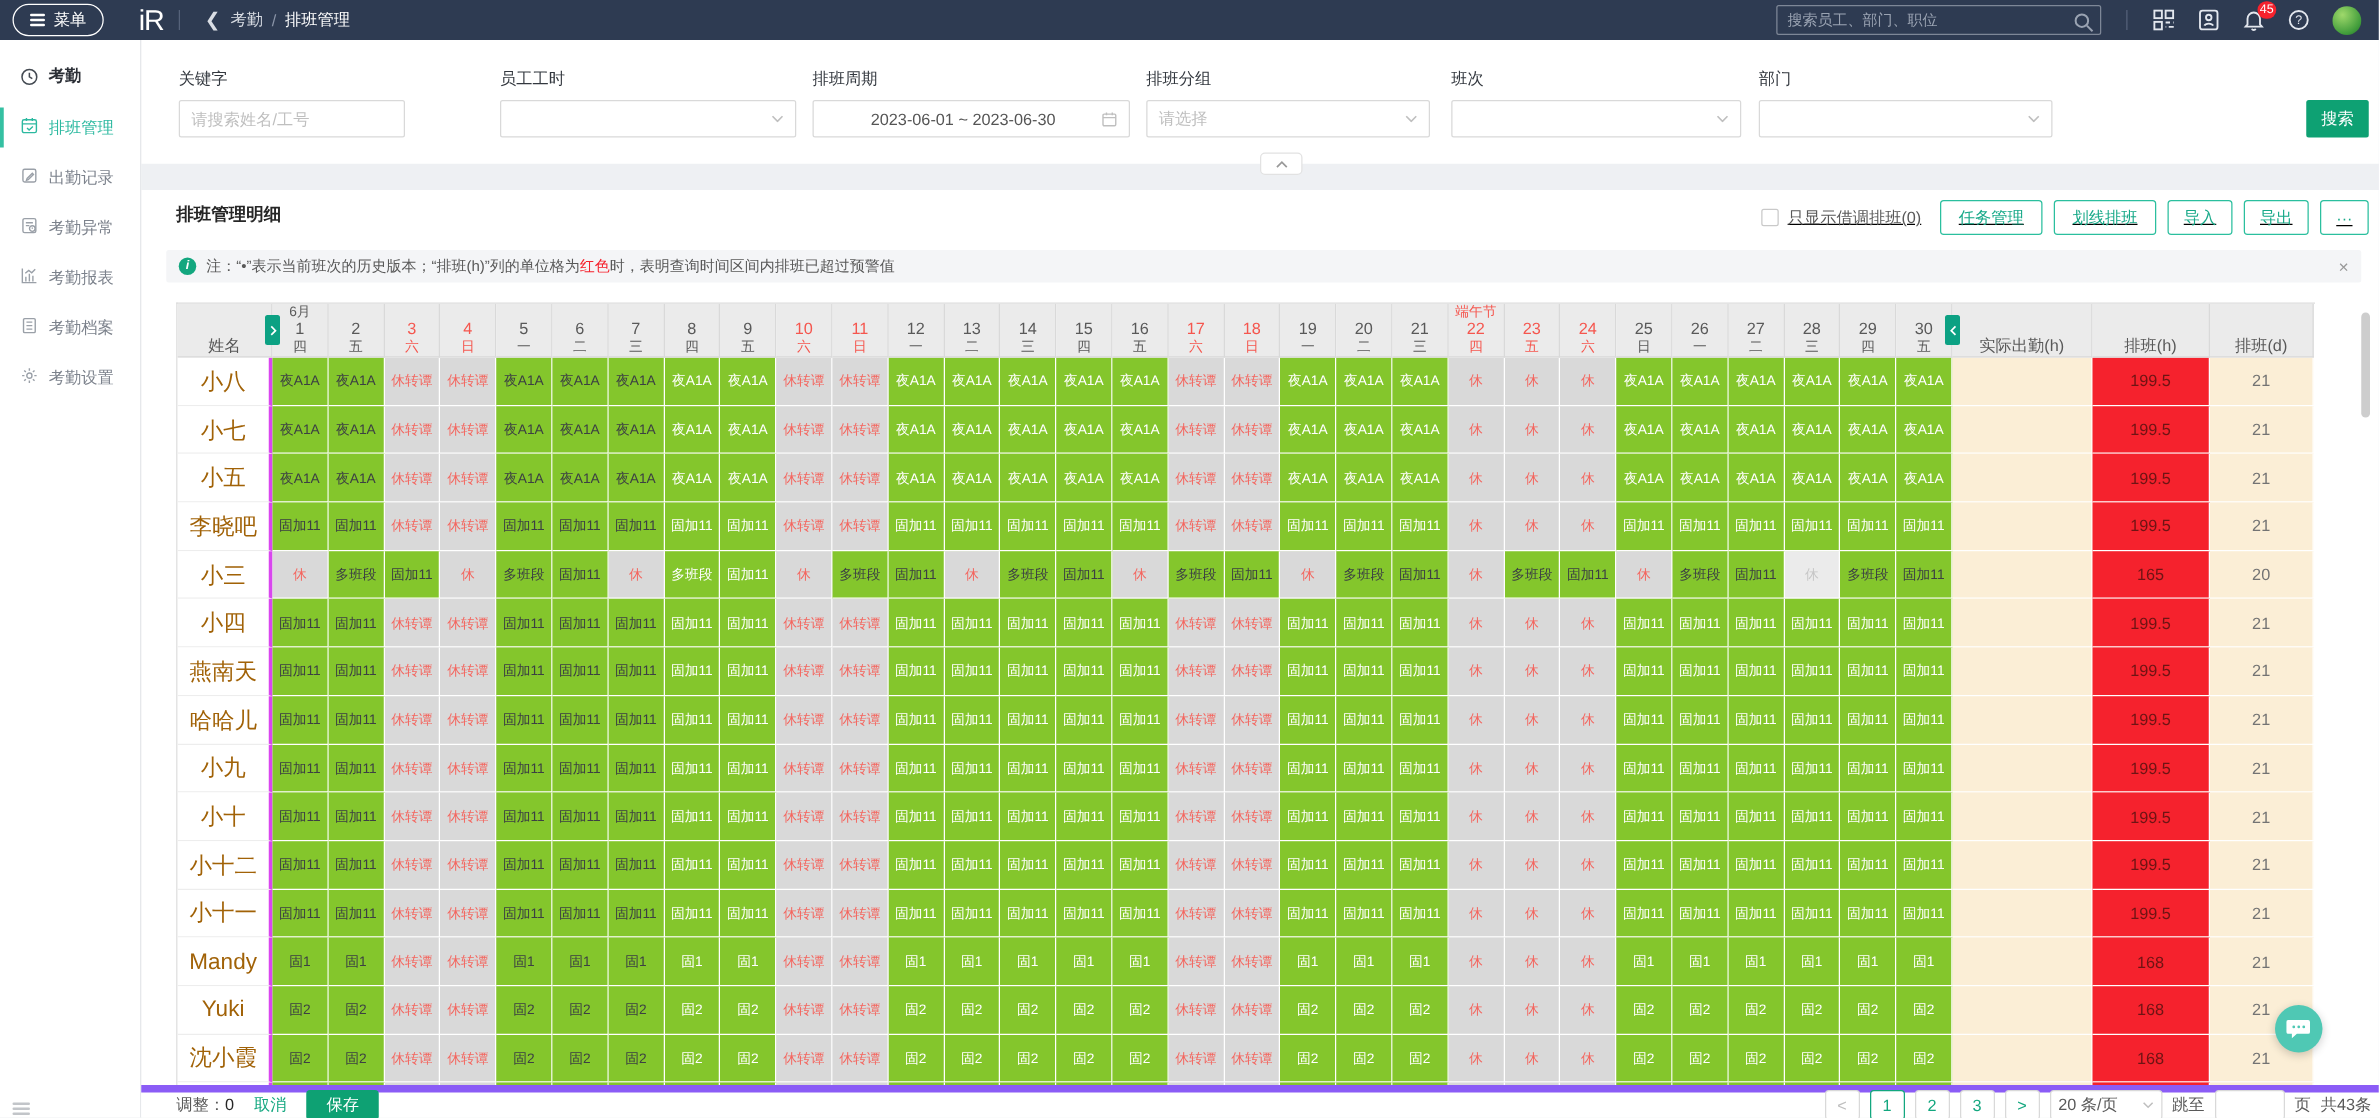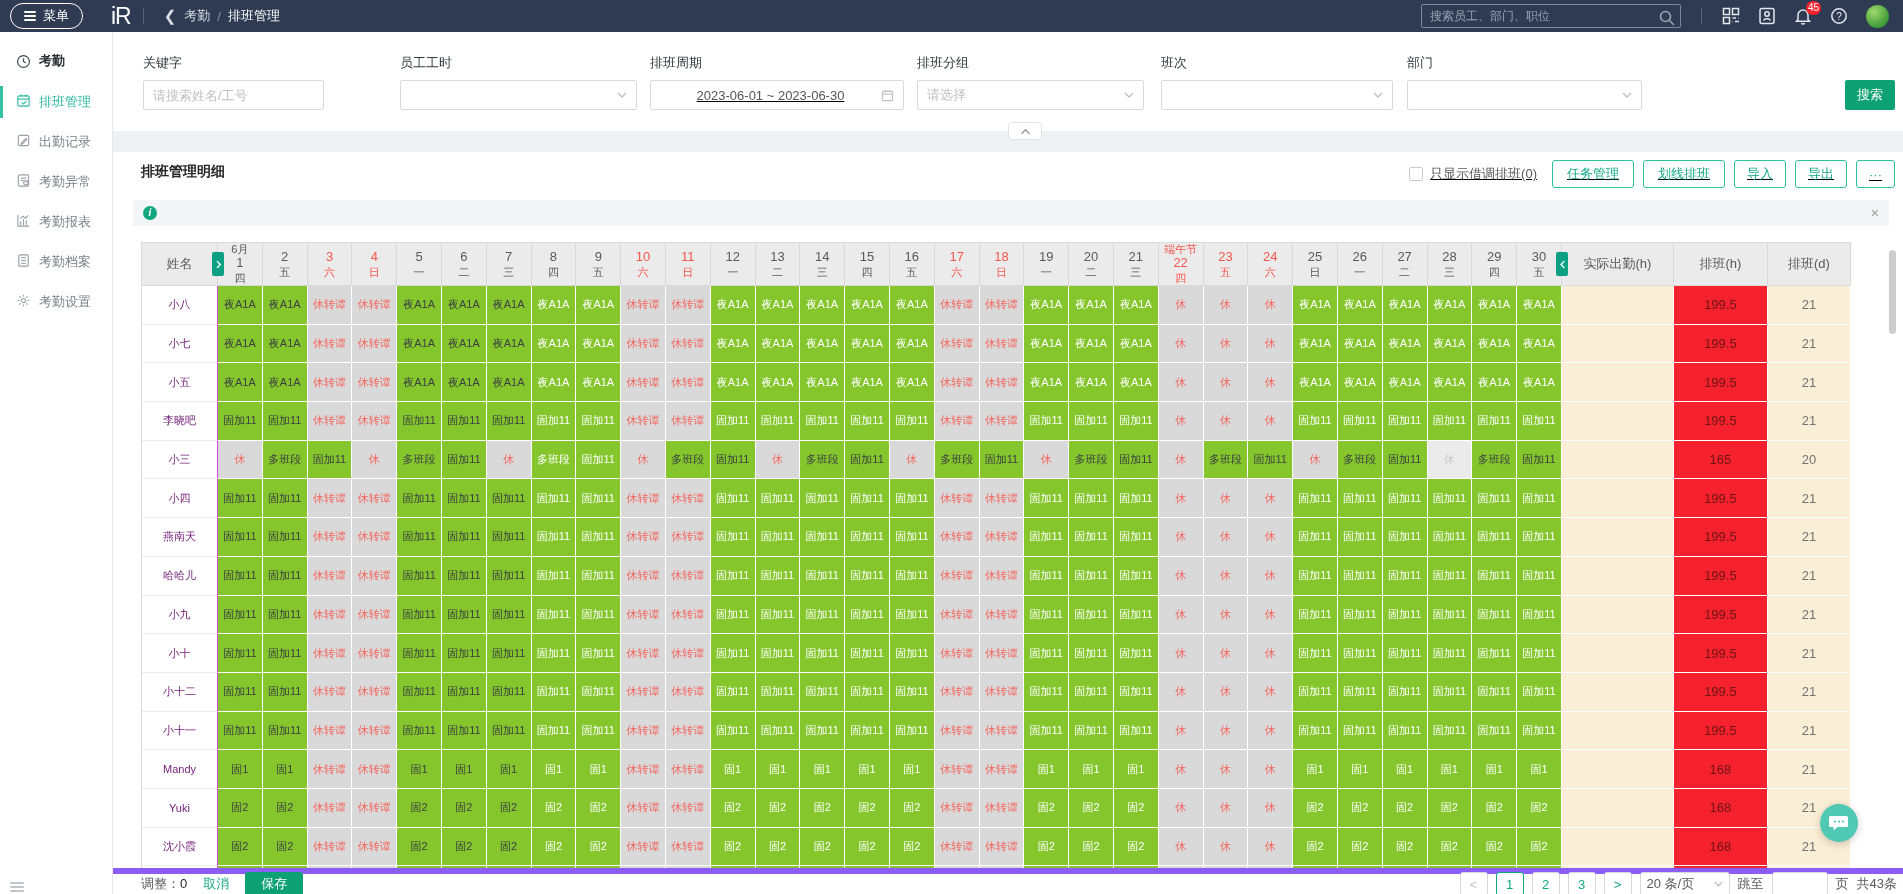--- a/index.html
+++ b/index.html
@@ -86,36 +86,36 @@
   .note-red { color:#f5222d; }
   .note-close { margin-left:auto; color:#999; font-size:14px; cursor:pointer; }
 
   
   .sched { position:absolute; left:28px; top:90px; width:1711px; bottom:26px; overflow:hidden;
     border-left:1px solid #dcdcdc; border-top:1px solid #dcdcdc; }
   .grid-row { display:grid; grid-template-columns:76px repeat(30,44.8px) 112px 94px 83px; }
   .sched-header { height:43px; position:relative; }
   .sched-header .grid-row { height:43px; }
   .h-cell { background:#ebebeb; border-right:1px solid #d9d9d9; border-bottom:1px solid #d9d9d9;
-    display:flex; flex-direction:column; align-items:center; justify-content:center;
+    display:flex; flex-direction:column; align-items:center; justify-content:flex-end;
     color:#595959; line-height:1.15; }
   .h-name { font-size:13px; }
   .h-day { font-size:13px; }
   .h-sub { font-size:11px; margin-top:1px; }
   .h-mon { font-size:11px; }
   .h-red { color:#f5564e; }
   .h-sum { font-size:13px; }
   .exp-arrow { position:absolute; width:12px; height:24px; background:#0ca183; border-radius:2px;
     top:9px; display:flex; align-items:center; justify-content:center; color:#fff; cursor:pointer; z-index:6; }
   .exp-arrow svg { width:9px; height:9px; }
   .row { height:38.7px; }
   .cell { display:flex; align-items:center; justify-content:center; font-size:11px;
     border-right:1px solid #fff; border-bottom:1px solid #fff; overflow:hidden; white-space:nowrap; cursor:pointer; }
-  .c-name { background:#fff; border-right:1px solid #d946ef; border-bottom:1px solid #ededed;
-    font-size:11px; color:#701a75; cursor:default; }
+  .c-name { background:#fff; border-right:3px solid #d946ef; border-bottom:1px solid #ededed;
+    font-size:18px; color:#a16207; cursor:default; }
   .s-gd { background:#84c62c; color:#3c4043; }
   .s-gw { background:#84c62c; color:#fff; }
   .s-rr { background:#d9d9d9; color:#f4655e; }
   .s-gl { background:#ebebeb; color:#c6c6c6; }
   .s-actual { background:#fbeed6; }
   .s-h { background:#f5222d; color:#6e1414; font-size:13px; }
   .s-d { background:#fbeed6; color:#737373; font-size:13px; }
   .scroll-thumb { position:absolute; left:1889px; top:250px; width:7px; height:84px;
     background:#cdcdcd; border-radius:4px; z-index:30; cursor:pointer; }
 
@@ -282,21 +282,21 @@
         <div class="f-label">员工工时</div>
         <div class="f-box">
           <span class="f-placeholder">&nbsp;</span>
           <span class="caret">
             <svg viewBox="0 0 10 6" width="10" height="6" fill="none" stroke="#bfbfbf" stroke-width="1.3">
               <path d="M1 1 L5 5 L9 1"></path>
             </svg>
           </span>
         </div>
       </div>
-      <div class="f-field" style="left: 537px; top: 48px; width: 254px; text-decoration: underline;">
+      <div class="f-field" style="left: 537px; top: 48px; width: 254px;">
         <div class="f-label">排班周期</div>
         <div class="f-box">
           <span class="date-val">2023-06-01 ~ 2023-06-30</span>
           <span class="cal">
             <svg viewBox="0 0 14 14" width="13" height="13" fill="none" stroke="#bfbfbf" stroke-width="1.2">
               <rect x="1.5" y="2.5" width="11" height="10" rx="1"></rect>
               <line x1="1.5" y1="5.5" x2="12.5" y2="5.5"></line>
               <line x1="4.5" y1="1" x2="4.5" y2="3.5"></line>
               <line x1="9.5" y1="1" x2="9.5" y2="3.5"></line>
             </svg>
@@ -357,20 +357,23 @@
         <button class="o-btn">任务管理</button>
         <button class="o-btn">划线排班</button>
         <button class="o-btn sm">导入</button>
         <button class="o-btn sm">导出</button>
         <button class="o-btn sm">···</button>
       </div>
   </div>
 
   <div class="note-bar">
     <span class="note-ico">i</span>
+    <span>
+      <span>注：“•”表示当前班次的历史版本；“排班(h)”列的单位格为</span><span class="note-red">红色</span><span>时，表明查询时间区间内排班已超过预警值</span>
+    </span>
     <span class="note-close">×</span>
   </div>
 
   <div class="sched">
     <div class="sched-header">
       <div class="grid-row" id="sched-header">
           <div class="h-cell h-name">姓名</div>
           <div class="h-cell">
             <div class="h-mon">6月</div>
             <div class="h-day">1</div>

